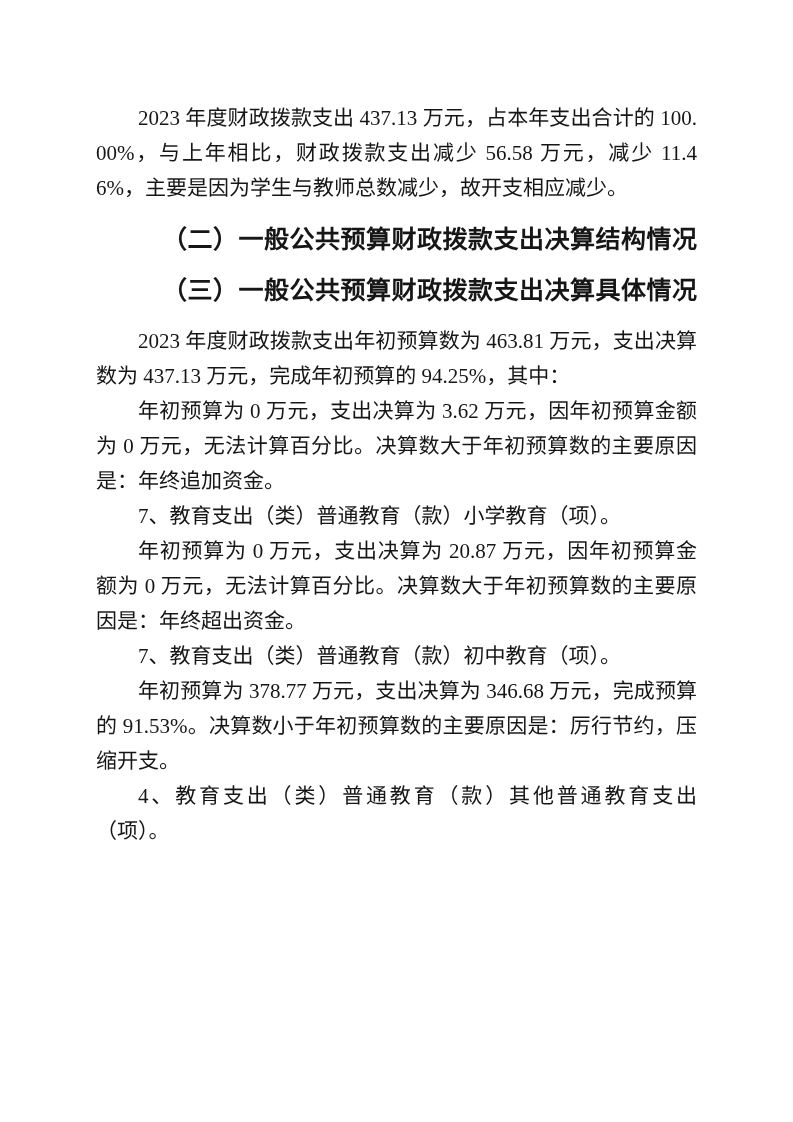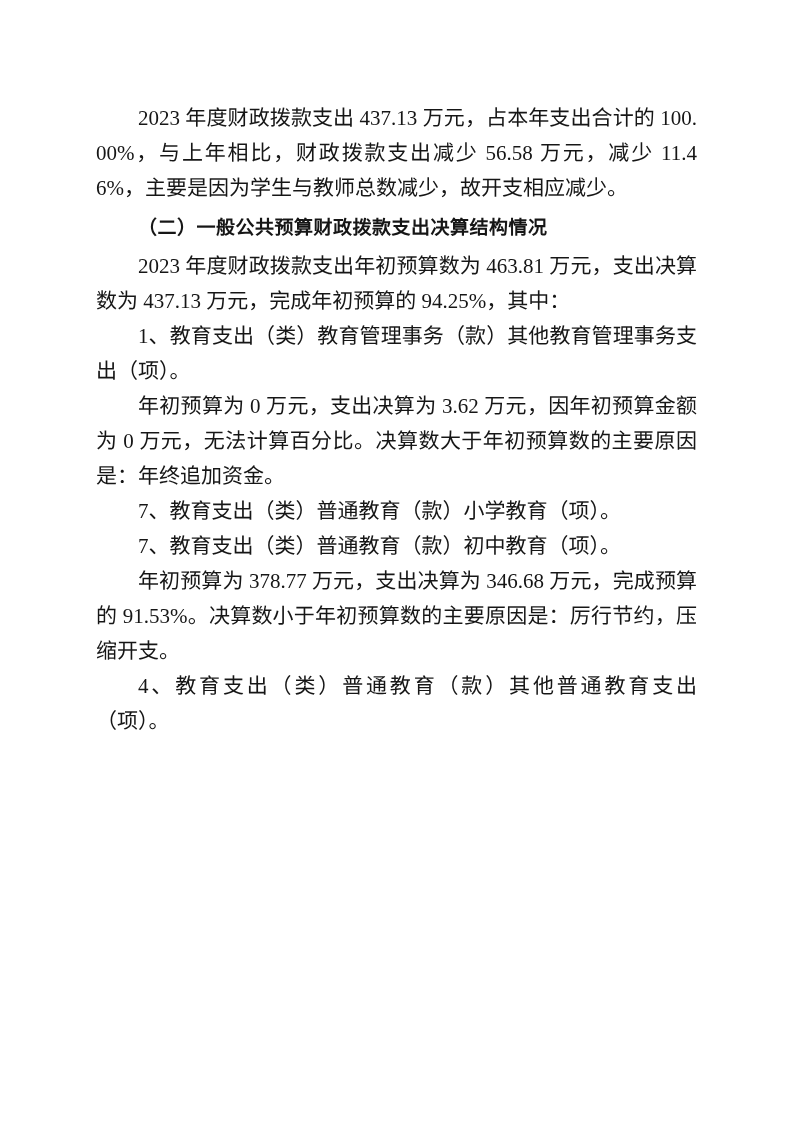--- a/index.html
+++ b/index.html
@@ -25,49 +25,50 @@
   .body-para {
     margin: 0;
     font-size: 21px;
     line-height: 35px;
     text-indent: 2em;
     text-align: justify;
     text-justify: inter-character;
     word-break: break-all;
   }
   .section-heading {
-    margin: 4px;
-    font-size: 19px;
+    margin: 16px;
+    font-size: 25px;
     line-height: 35px;
     text-indent: 2em;
     font-weight: 700;
     font-family: "Liberation Sans", "DejaVu Sans", sans-serif;
     letter-spacing: 0.5px;
     white-space: nowrap;
   }
 </style>
 </head>
 <body>
 
 <div class="page">
   <div class="content">
     <p class="body-para">2023 年度财政拨款支出 437.13 万元，占本年支出合计的 100.00%，与上年相比，财政拨款支出减少 56.58 万元，减少 11.46%，主要是因为学生与教师总数减少，故开支相应减少。</p>
 
     <h2 class="section-heading">（二）一般公共预算财政拨款支出决算结构情况</h2>
 
 
+    <h2 class="section-heading">（三）一般公共预算财政拨款支出决算具体情况</h2>
 
     <p class="body-para">2023 年度财政拨款支出年初预算数为 463.81 万元，支出决算数为 437.13 万元，完成年初预算的 94.25%，其中：</p>
 
-    <p class="body-para">1、教育支出（类）教育管理事务（款）其他教育管理事务支出（项）。</p>
 
     <p class="body-para">年初预算为 0 万元，支出决算为 3.62 万元，因年初预算金额为 0 万元，无法计算百分比。决算数大于年初预算数的主要原因是：年终追加资金。</p>
 
     <p class="body-para">7、教育支出（类）普通教育（款）小学教育（项）。</p>
 
+    <p class="body-para">年初预算为 0 万元，支出决算为 20.87 万元，因年初预算金额为 0 万元，无法计算百分比。决算数大于年初预算数的主要原因是：年终超出资金。</p>
 
     <p class="body-para">7、教育支出（类）普通教育（款）初中教育（项）。</p>
 
     <p class="body-para">年初预算为 378.77 万元，支出决算为 346.68 万元，完成预算的 91.53%。决算数小于年初预算数的主要原因是：厉行节约，压缩开支。</p>
 
     <p class="body-para">4、教育支出（类）普通教育（款）其他普通教育支出（项）。</p>
   </div>
 </div>
 
 </body></html>

